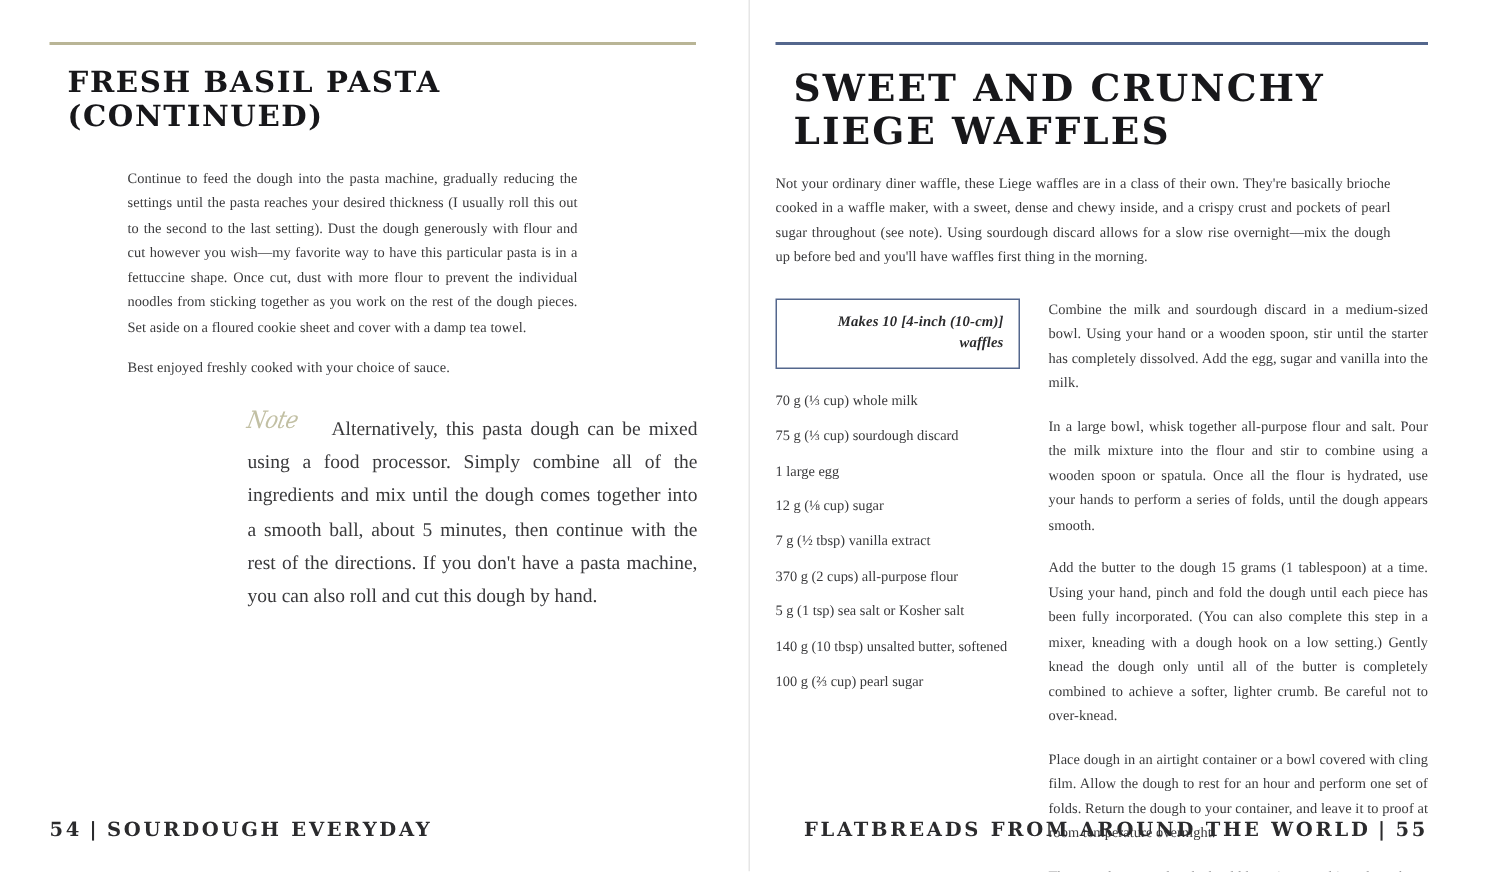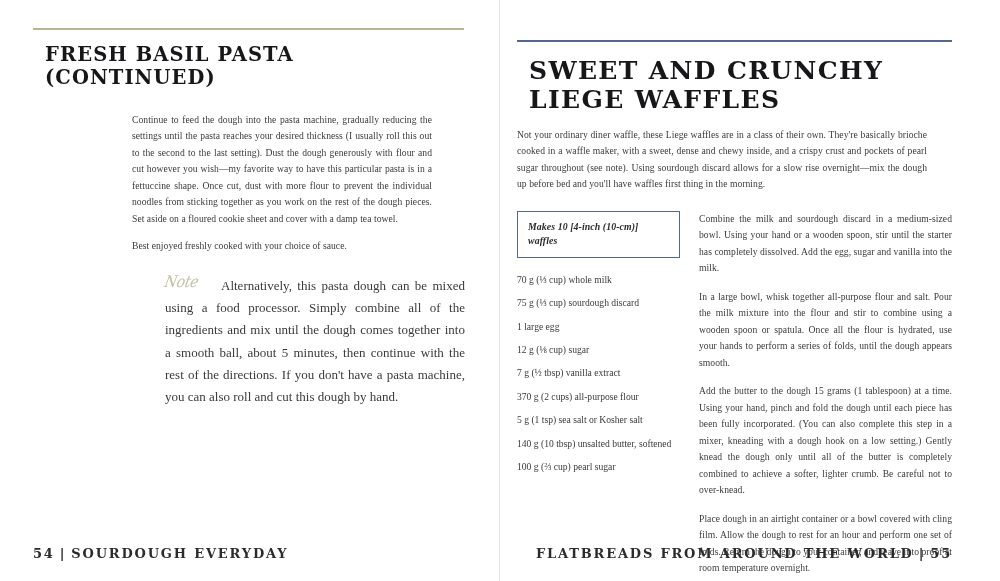--- a/index.html
+++ b/index.html
@@ -33,21 +33,21 @@
   }
 
   .page {
     position: relative;
     width: 500px;
     height: 581px;
     box-sizing: border-box;
   }
 
   .page-left  { padding: 28px 36px 0 33px; }
-  .page-right { padding: 40px 48px 0 17px; }
+  .page-right { padding: 28px 48px 0 17px; }
 
   
   .rule {
     height: 2px;
     width: 100%;
     margin-bottom: 14px;
   }
   .rule-olive { background: #b9b596; }
   .rule-navy  { background: #54678d; }
 
@@ -75,21 +75,21 @@
   .body-text {
     font-size: 9.6px;
     line-height: 1.72;
     text-align: justify;
     color: #3a3a3c;
     margin: 0 0 11px 0;
     letter-spacing: 0.005em;
   }
 
   .left-body {
-    margin-left: 99px;
+    margin-left: 52px;
     width: 300px;
   }
 
   
   .note-block {
     margin-left: 132px;
     width: 300px;
     margin-top: 20px;
     position: relative;
   }
@@ -127,21 +127,21 @@
 
   .ingredients-col {
     width: 163px;
     flex: 0 0 163px;
     margin-right: 19px;
   }
 
   .yield-box {
     border: 1.6px solid #54678d;
     padding: 8px 10px 9px 10px;
-    text-align: left;
+    text-align: right;
     margin-bottom: 15px;
   }
   .yield-text {
     font-size: 9.8px;
     font-style: italic;
     font-weight: bold;
     line-height: 1.45;
     color: #2a2a2c;
     letter-spacing: 0.01em;
   }

